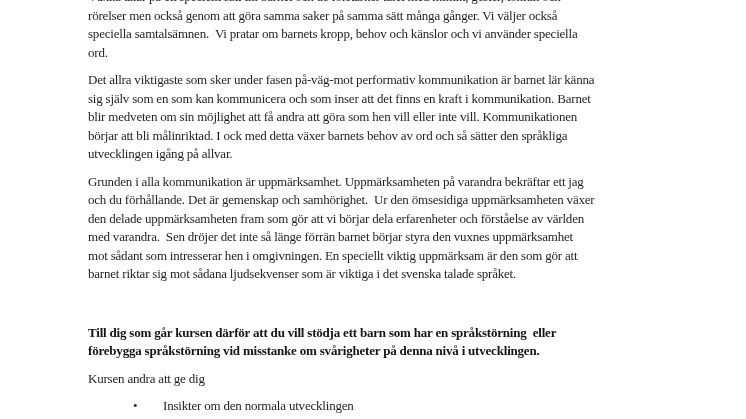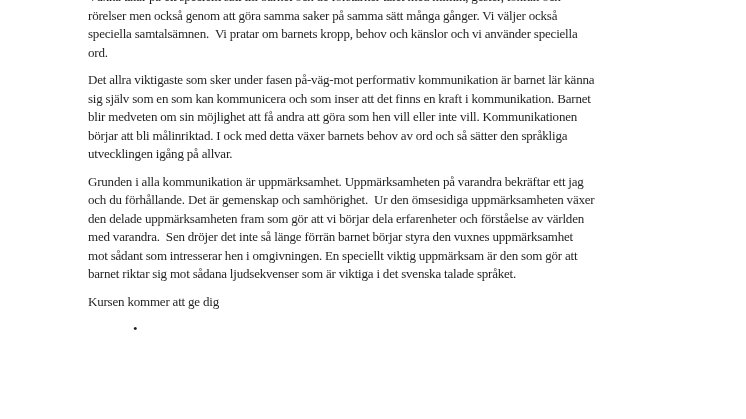--- a/index.html
+++ b/index.html
@@ -71,21 +71,24 @@
 börjar att bli målinriktad. I ock med detta växer barnets behov av ord och så sätter den språkliga
 utvecklingen igång på allvar.</p>
 
     <p class="para">Grunden i alla kommunikation är uppmärksamhet. Uppmärksamheten på varandra bekräftar ett jag
 och du förhållande. Det är gemenskap och samhörighet.  Ur den ömsesidiga uppmärksamheten växer
 den delade uppmärksamheten fram som gör att vi börjar dela erfarenheter och förståelse av världen
 med varandra.  Sen dröjer det inte så länge förrän barnet börjar styra den vuxnes uppmärksamhet
 mot sådant som intresserar hen i omgivningen. En speciellt viktig uppmärksam är den som gör att
 barnet riktar sig mot sådana ljudsekvenser som är viktiga i det svenska talade språket.</p>
 
+    <p class="para bold-heading">Till dig som går kursen därför att du vill stödja ett barn som har en språkstörning  eller
+förebygga språkstörning vid misstanke om svårigheter på denna nivå i utvecklingen.</p>
 
-    <p class="para">Kursen kommer att ge dig</p>
+    <p class="para">Kursen andra att ge dig</p>
 
     <div class="bullet-row">
       <span class="bullet-marker">•</span>
+      <span class="bullet-text">Insikter om den normala utvecklingen</span>
     </div>
 
   </div>
 </div>
 
 </body></html>

